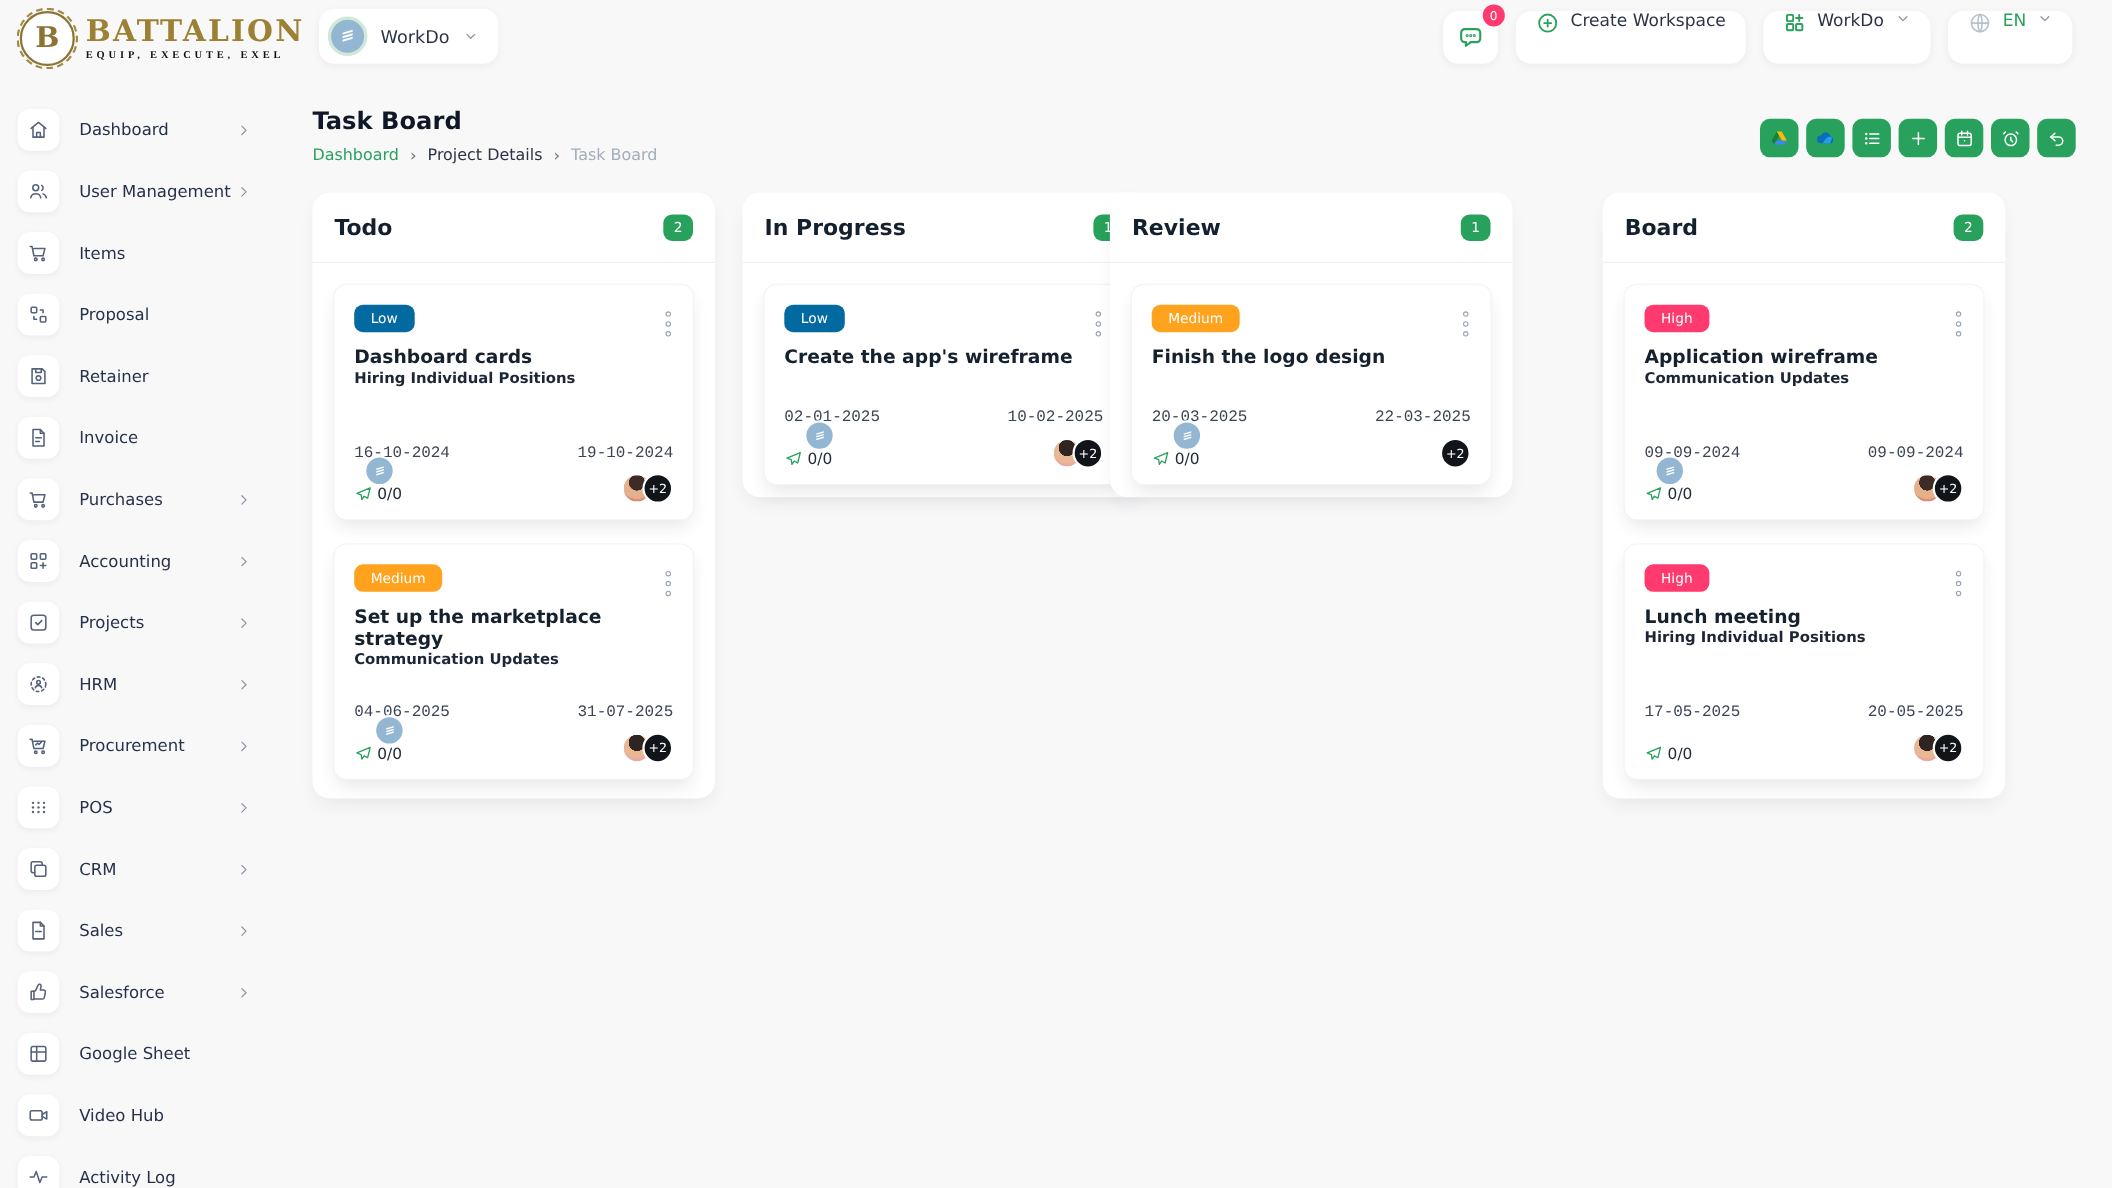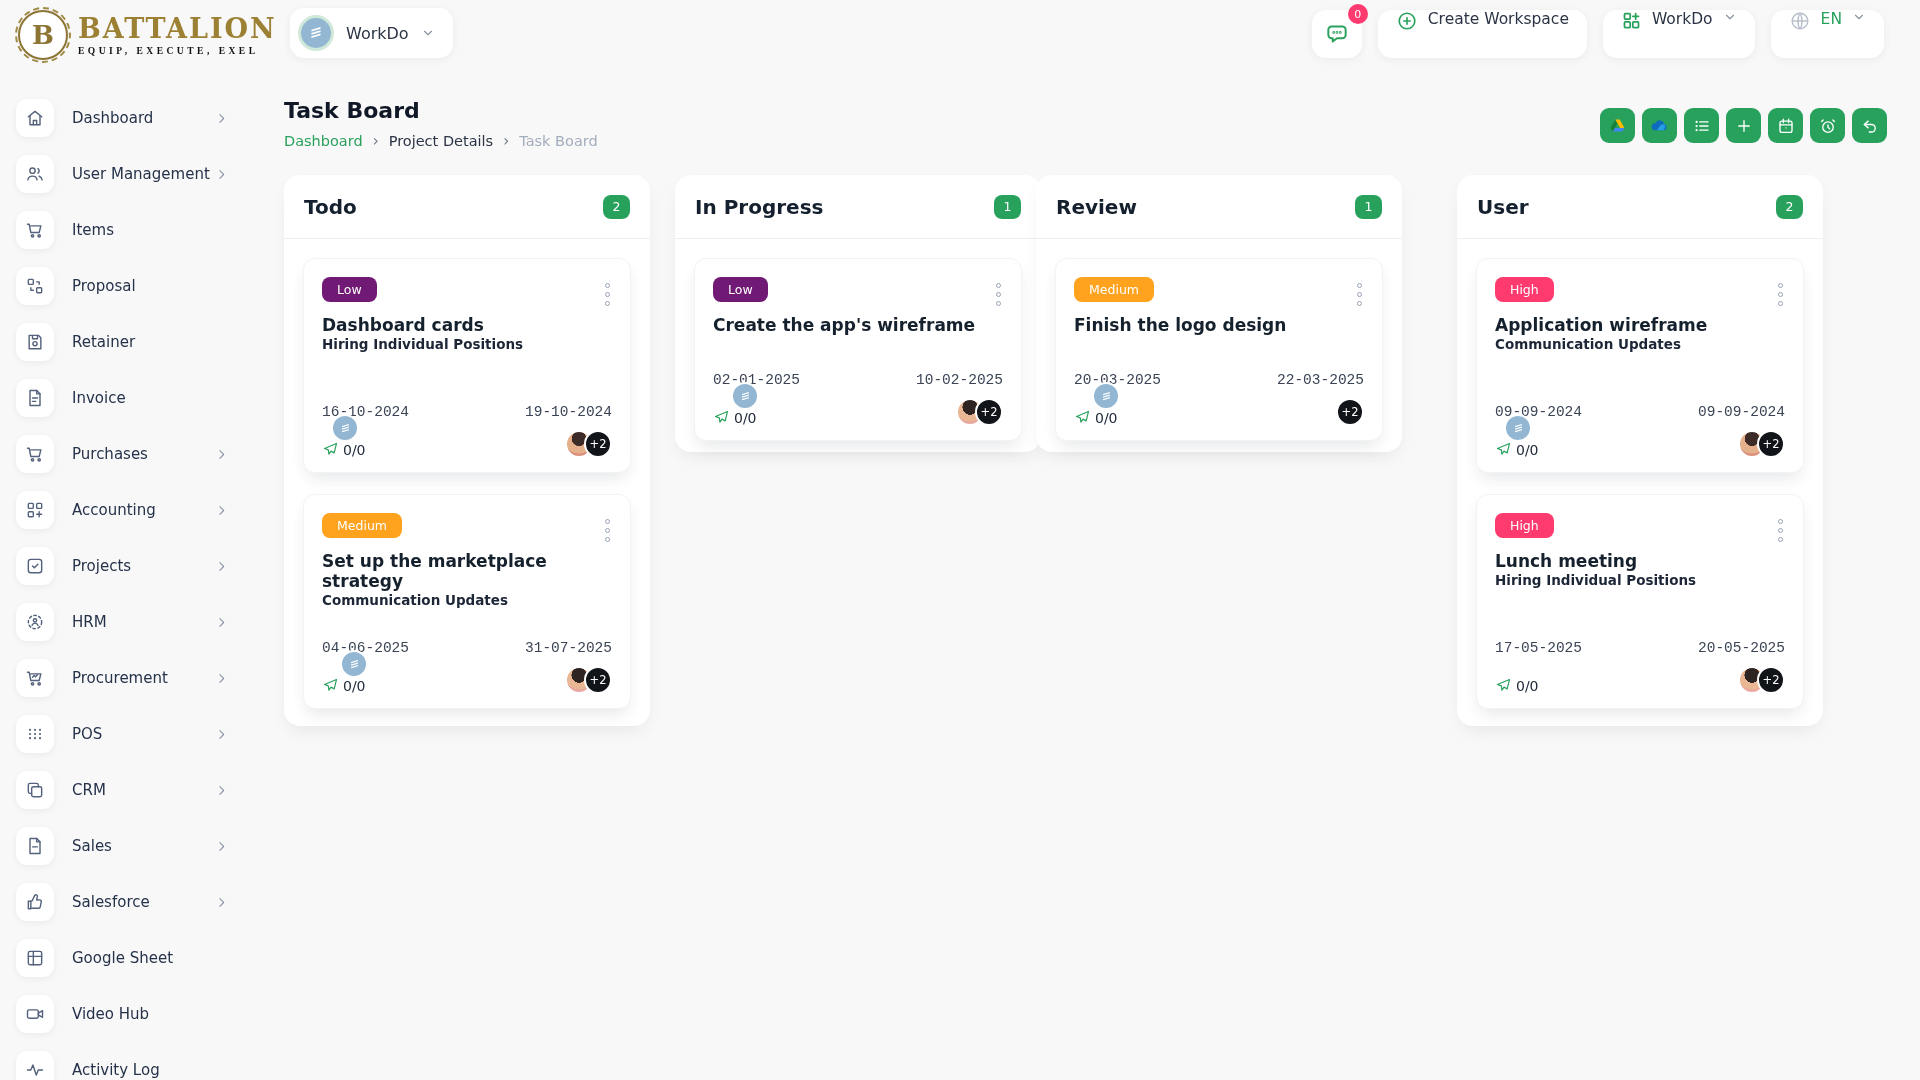--- a/index.html
+++ b/index.html
@@ -55,34 +55,34 @@
   .toolbar { position:absolute; right:33px; top:108px; display:flex; gap:7px; }
   .tb-btn { width:35px; height:35px; border-radius:9px; background:#28a15c; border:none; cursor:pointer;
     display:flex; align-items:center; justify-content:center; }
   .wic { fill:none; stroke:#fff; stroke-width:1.8; stroke-linecap:round; stroke-linejoin:round; }
 
   
   .column { position:absolute; top:175px; width:366px; background:#fff; border-radius:16px;
     box-shadow:0 8px 18px -6px rgba(30,40,60,.10); }
   .col-0 { left:284px; height:551px; }
   .col-1 { left:675px; height:277px; }
-  .col-2 { left:1036px; height:277px; }
+  .col-2 { left:1009px; height:277px; }
   .col-3 { left:1457px; height:551px; }
   .col-head { height:64px; display:flex; align-items:center; justify-content:space-between;
     padding:0 20px; border-bottom:1px solid #efefef;gap:20px; }
   .col-title { font-size:20px; font-weight:bold; color:#15202e; }
   .col-count { background:#28a15c; color:#fff; font-size:12.5px; border-radius:8px;
     min-width:27px; height:24px; display:flex; align-items:center; justify-content:center; padding:0 8px; }
   .col-body { padding:19px; }
 
   .card { position:relative; background:#fff; border:1px solid #f1f3f5; border-radius:12px;
     box-shadow:0 8px 16px -4px rgba(30,40,60,.12); padding:18px; margin-bottom:21px; cursor:grab; }
   .card.tall { height:215px; } .card.short { height:183px; }
   .prio { display:inline-block; border-radius:8px; padding:5px 15px; font-size:12.5px; color:#fff; }
-  .prio.low { background:#701a75; } .prio.medium { background:#ffa21d; } .prio.high { background:#ff3a6e; }
+  .prio.low { background:#0369a1; } .prio.medium { background:#ffa21d; } .prio.high { background:#ff3a6e; }
   .dots { position:absolute; top:20px; right:16px; display:flex; flex-direction:column; gap:4px; cursor:pointer; padding:4px; }
   .dots i { width:5px; height:5px; border:1.4px solid #98a2b3; border-radius:50%; }
   .card-title { margin-top:13px; font-size:17px; font-weight:bold; color:#16212e; }
   .card-sub { margin-top:1px; font-size:13.5px; font-weight:bold; color:#1c2636; }
   .card-foot { position:absolute; left:18px; right:18px; bottom:14px; }
   .dates { display:flex; justify-content:space-between; font-size:14.5px; color:#3a4454; margin-bottom:8px;font-family:Liberation Mono, monospace; }
   .foot-row { display:flex; justify-content:space-between; align-items:flex-end; height:30px; }
   .progress { display:flex; align-items:center; gap:4px; font-size:14px; color:#222c3c; }
   .avatars { display:flex; align-items:center; cursor:pointer; }
   .av { width:28px; height:28px; border-radius:50%; border:2px solid #fff; margin-left:-9px;
@@ -609,21 +609,21 @@
             <span class="av count">+2</span>
           </span>
         </div>
       </div>
     </div>
   </div>
 </div>
 
 <div class="column col-3">
   <div class="col-head">
-    <span class="col-title">User</span>
+    <span class="col-title">Board</span>
     <span class="col-count">2</span>
   </div>
   <div class="col-body">
     <div class="card tall">
       <span class="prio high">High</span>
       <span class="dots">
           <i></i>
           <i></i>
           <i></i>
         </span>

